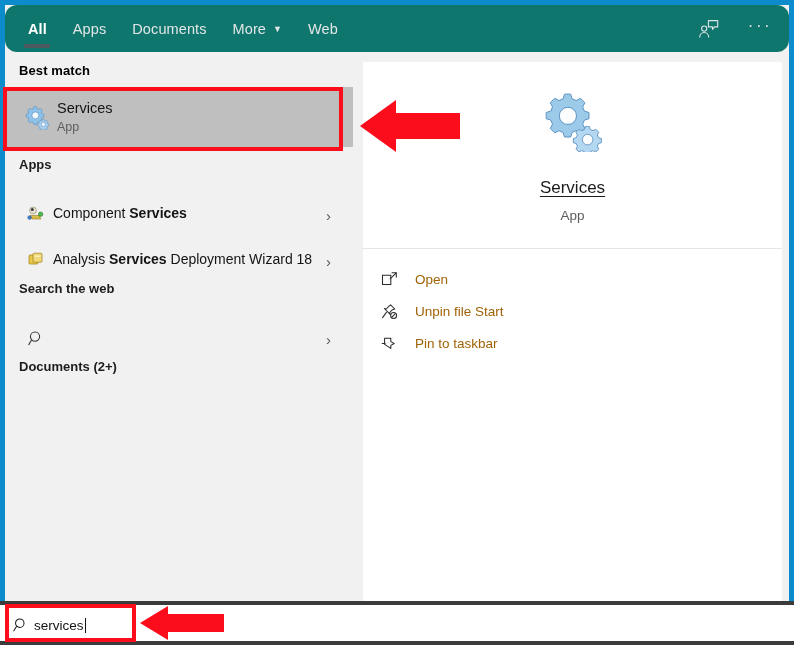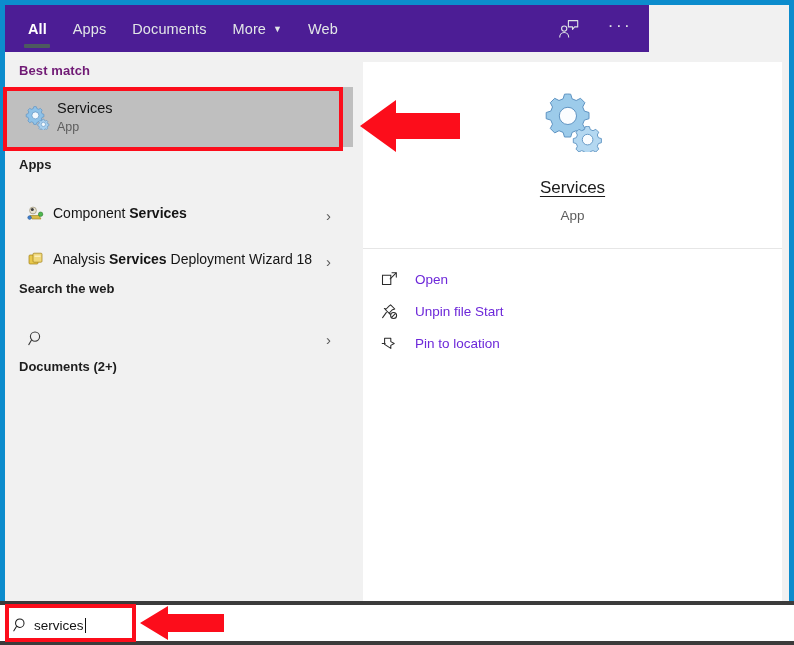--- a/index.html
+++ b/index.html
@@ -26,23 +26,24 @@
     border-left: 5px solid #0c8ccd;
     border-top: 5px solid #0c8ccd;
     border-right: 5px solid #0c8ccd;
     background: #f1f1f1;
   }
 
   
   #header {
     position: absolute;
     left: 0; top: 0;
-    width: 644px;
+    width: 784px;
     height: 47px;
-    background: #4c1d95;
+    background: #0f766e;
+    border-radius: 12px;
   }
   #tabs {
     position: absolute;
     left: 10px;
     top: 0;
     height: 47px;
     display: flex;
     align-items: center;
   }
   .tab {
@@ -110,21 +111,21 @@
     left: 0;
     top: 47px;
     width: 348px;
     bottom: 0;
     background: #f1f1f1;
     overflow: hidden;
   }
   .section-header {
     font-size: 13px;
     font-weight: bold;
-    color: #701a75;
+    color: #000000;
     padding: 11px 0 9px 14px;
     letter-spacing: .1px;
   }
 
   
   #best-match-row {
     position: relative;
     margin: 0 0 0 0;
     height: 60px;
     background: #bfbfbf;
@@ -237,21 +238,21 @@
   .action-icon {
     width: 34px;
     min-width: 34px;
     display: flex;
     align-items: center;
     justify-content: flex-start;
     color: #2b2b2b;
   }
   .action-label {
     font-size: 13.5px;
-    color: #6d28d9;
+    color: #a16207;
   }
 
   
   #taskbar-search {
     position: absolute;
     left: 0;
     top: 601px;
     width: 794px;
     height: 44px;
     background: #ffffff;
@@ -460,21 +461,21 @@
         <span class="action-label">Unpin file Start</span>
       </div>
 
       <div class="action-row">
         <span class="action-icon">
           <svg width="17" height="17" viewBox="0 0 17 17" fill="none">
             <path d="M7.2 3.6h6.2v6.2H10l-1.9 3.4-1.9-3.4H3.2z" stroke="#2b2b2b" stroke-width="1.05" stroke-linejoin="round" transform="rotate(-90 8.3 8.3)"></path>
             <line x1="1.2" y1="8.4" x2="4.1" y2="8.4" stroke="#2b2b2b" stroke-width="1.05" stroke-linecap="round"></line>
           </svg>
         </span>
-        <span class="action-label">Pin to location</span>
+        <span class="action-label">Pin to taskbar</span>
       </div>
     </div>
   </div>
 </div>
 
 <div id="best-match-highlight"></div>
 
 <svg id="arrow-best-match" class="red-arrow" width="100" height="56" viewBox="0 0 100 56">
   <path d="M0 28 L36 2 L36 15 L100 15 L100 41 L36 41 L36 54 Z" fill="#fc0d1b"></path>
 </svg>

